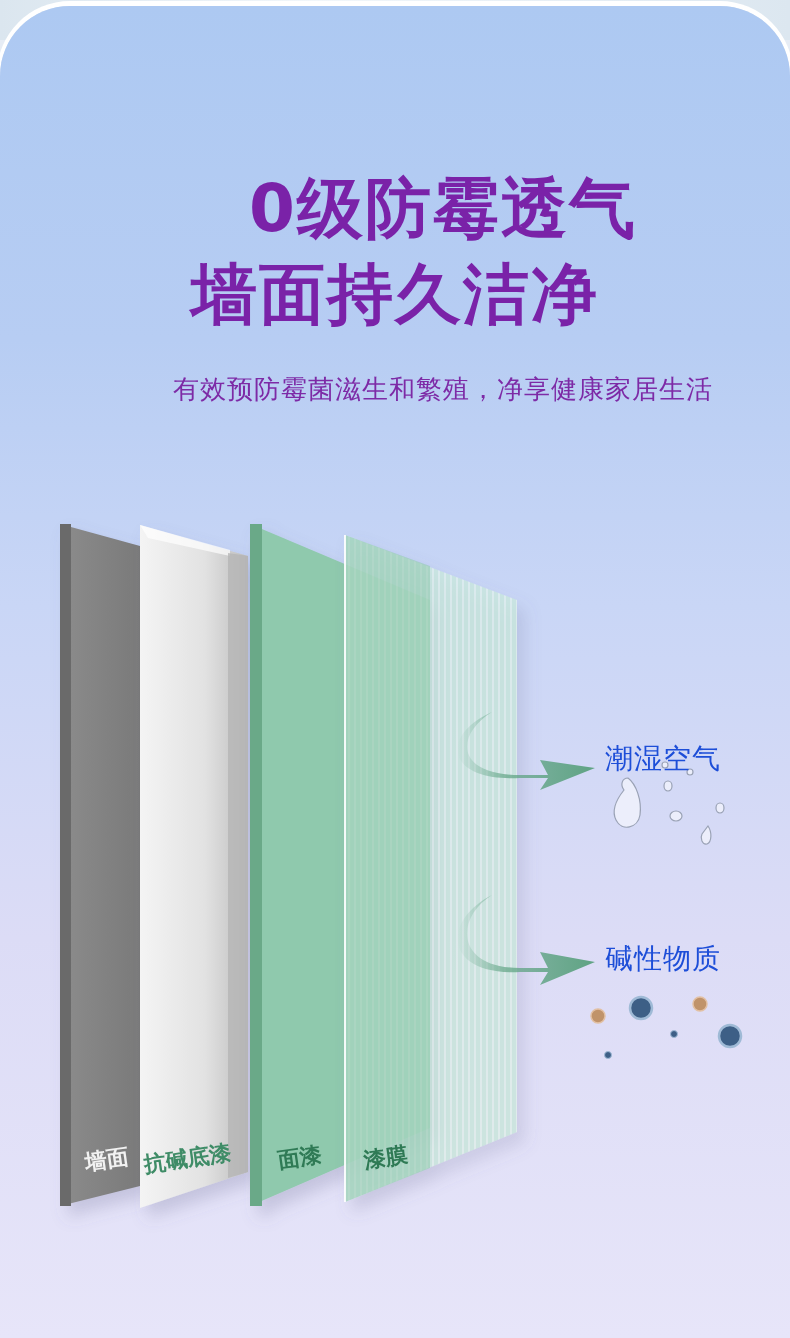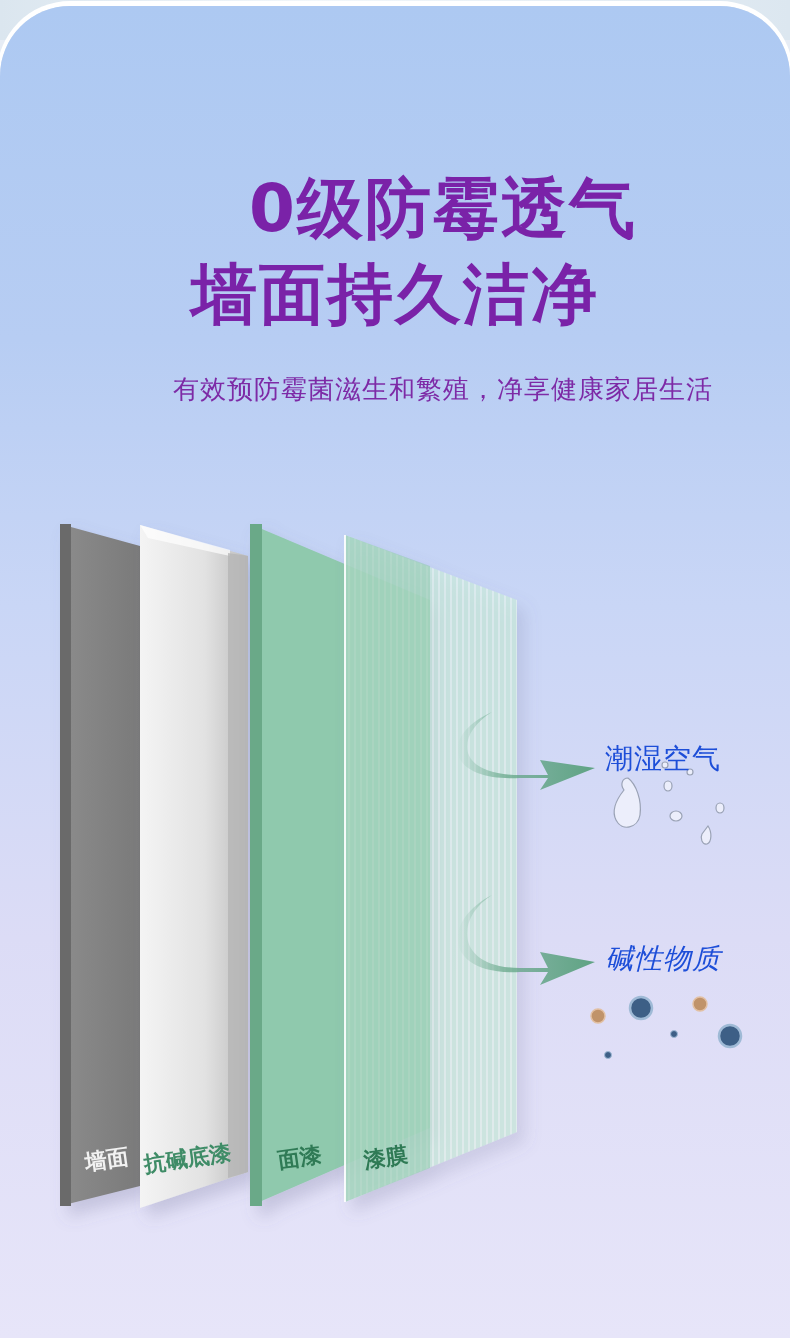--- a/index.html
+++ b/index.html
@@ -19,21 +19,21 @@
     color:#7d2aa6;font-size:26px;letter-spacing:1px;padding-left:48px;}
   svg.layers{position:absolute;left:0;top:0;}
   .layer-label{position:absolute;font-size:22px;font-weight:bold;transform:rotate(-8deg);
     transform-origin:left center;white-space:nowrap;}
   .lbl-wall{left:85px;top:1148px;color:#f2f2f2;}
   .lbl-primer{left:144px;top:1150px;color:#3f8c67;}
   .lbl-topcoat{left:278px;top:1146px;color:#2f7a55;}
   .lbl-film{left:364px;top:1146px;color:#2f7a55;}
   .callout{position:absolute;font-size:28px;color:#1d4ed8;letter-spacing:1px;}
   .c-humid{left:605px;top:740px;}
-  .c-alkali{left:605px;top:940px;font-style:italic;}
+  .c-alkali{left:605px;top:940px;}
 </style>
 </head>
 <body>
 
 <div class="top-strip"></div>
 <div class="card"></div>
 
 <div class="headline h1">0级防霉透气</div>
 <div class="headline h2">墙面持久洁净</div>
 <div class="subtitle">有效预防霉菌滋生和繁殖，净享健康家居生活</div>

